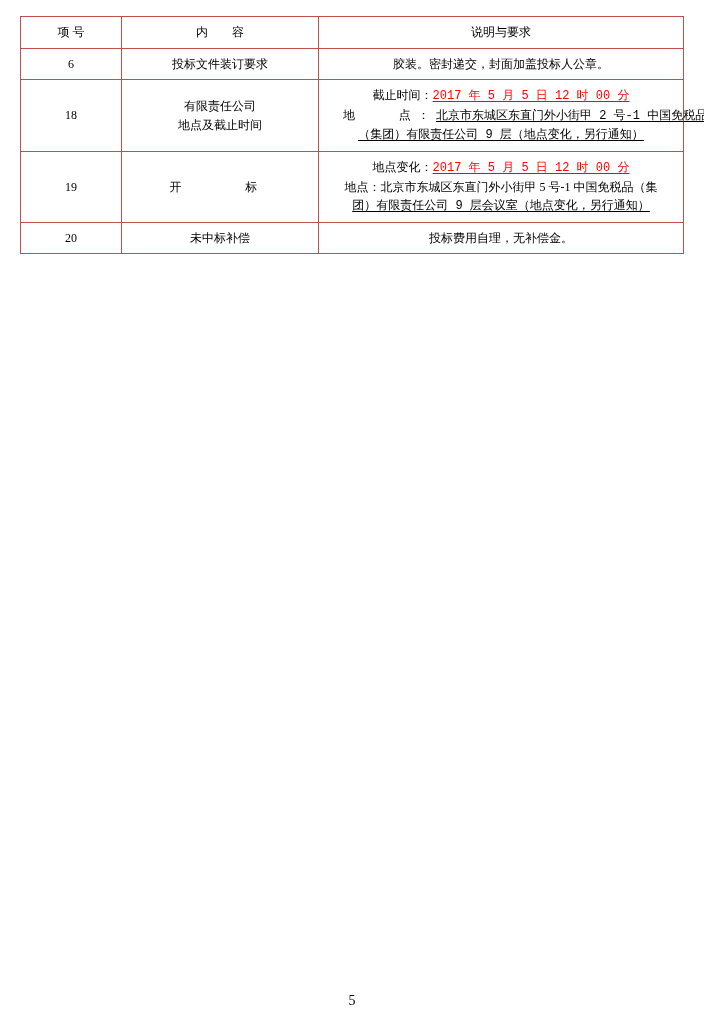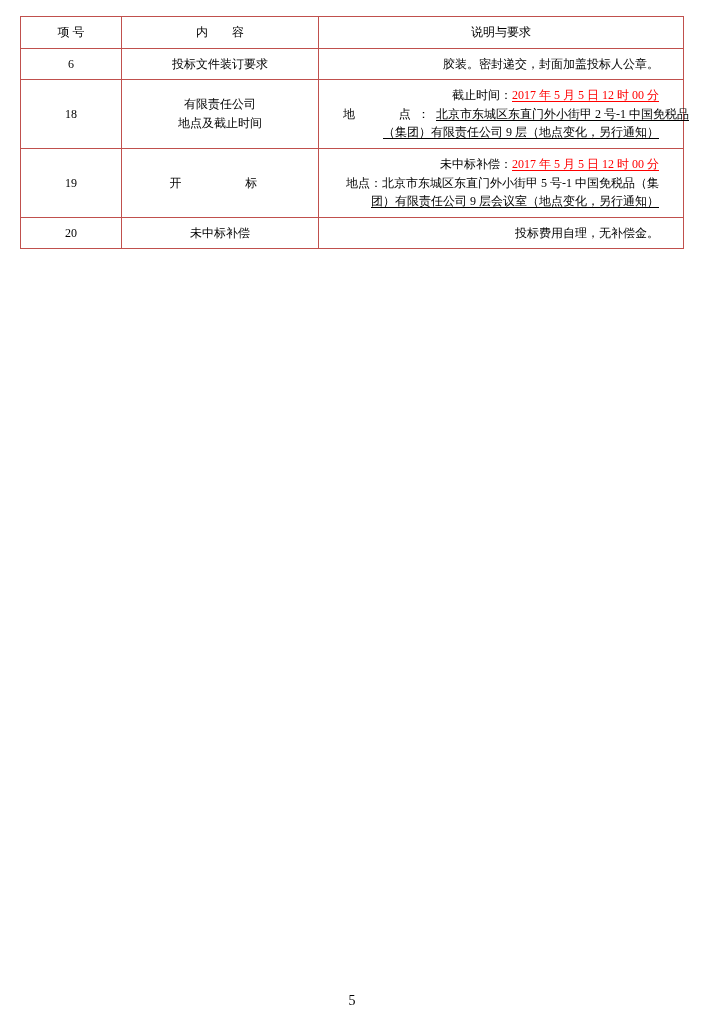--- a/index.html
+++ b/index.html
@@ -38,35 +38,36 @@
   td.col-no {
     width: 52px;
     text-align: center;
   }
   td.col-content {
     width: 148px;
     text-align: center;
   }
   td.col-desc {
     width: auto;
-    text-align: right;
+    text-align: center;
   }
   .hdr td {
     text-align: center;
     font-size: 14.5px;
     padding: 10px 8px;
   }
   .sp2 { letter-spacing: 0.55em; }
   .sp3 { letter-spacing: 1.1em; }
   .red {
     color: #ff0000;
   }
   .ul {
     text-decoration: underline;
     text-underline-offset: 2px;
+    font-family: Liberation Mono, monospace;
   }
   .row-tall td { padding-top: 12px; padding-bottom: 12px; }
   .desc-line {
     white-space: nowrap;
   }
   .desc-block { line-height: 1.62; }
   .pagenum {
     position: absolute;
     bottom: 18px;
     left: 0;
@@ -114,21 +115,21 @@
       </td>
     </tr>
 
     <tr>
       <td class="col-no">19</td>
       <td class="col-content">
         <span class="sp3">开　　标</span>
       </td>
       <td class="col-desc desc-block">
         <div class="desc-line">
-          <span>未中标补偿：</span><span class="red ul">2017 年 5 月  5 日 12 时 00 分</span>
+          <span>地点变化：</span><span class="red ul">2017 年 5 月  5 日 12 时 00 分</span>
         </div>
         <div class="desc-line">
           <span>地点：</span><span>北京市东城区东直门外小街甲 5 号-1 中国免税品（集</span>
         </div>
         <div class="desc-line">
           <span class="ul">团）有限责任公司 9 层会议室（地点变化，另行通知）</span>
         </div>
       </td>
     </tr>
 

